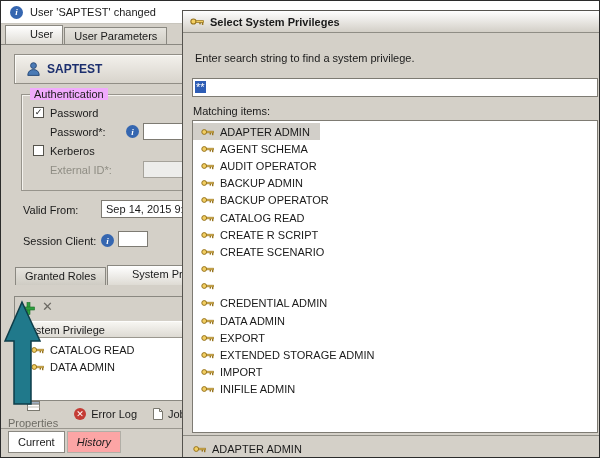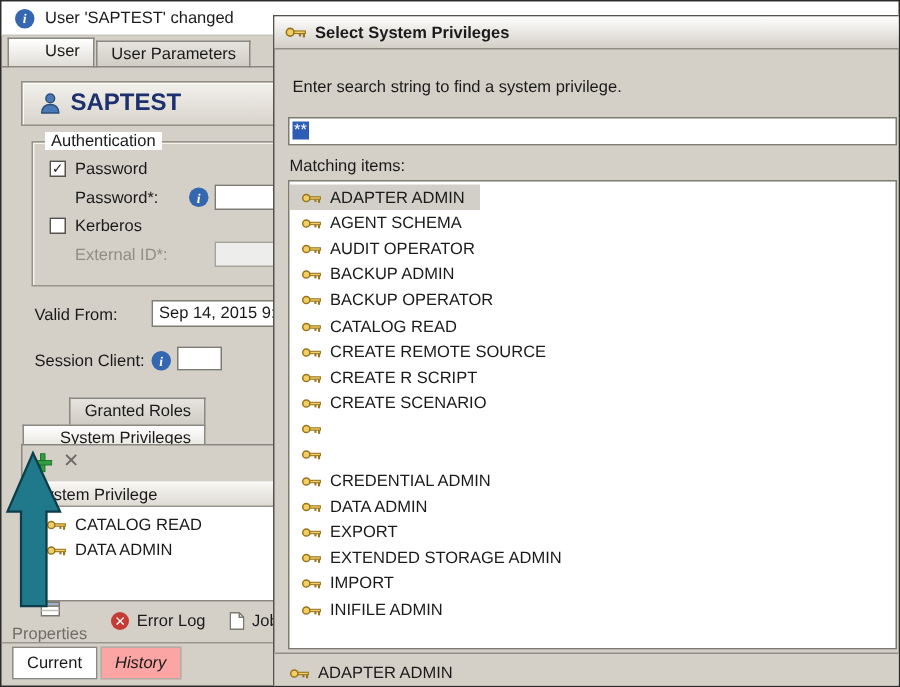--- a/index.html
+++ b/index.html
@@ -21,26 +21,26 @@
   .tab { height:18px; padding:2px 9px 0; background:linear-gradient(#e6e4de,#cfccc4);
     border:1px solid #8a8881; border-bottom:none; margin-right:1px; white-space:nowrap; }
   .tab.active { height:20px; background:linear-gradient(#ffffff,#dedbd4);padding-left:24px; }
   #hline-top { position:absolute; left:0; top:43px; width:598px; height:1px; background:#8a8881; }
   #tab-clip { width:9px; overflow:hidden; padding-left:4px; padding-right:0; }
 
   
   #user-header { position:absolute; left:13px; top:53px; width:290px; height:30px;
     background:linear-gradient(#f3f1ec,#d8d4cc); border:1px solid #918e86;
     box-shadow:inset 1px 1px 0 #fbfaf7; display:flex; align-items:center; gap:7px; padding-left:12px; }
-  #user-name { font-weight:bold; font-size:16px; color:#1c2f6e; }
+  #user-name { font-weight:bold; font-size:12px; color:#1c2f6e; }
 
   
   #auth-group { position:absolute; left:20px; top:93px; width:265px; height:97px;
     border:1px solid #97948c; box-shadow:inset 1px 1px 0 #f5f3ee; }
-  #auth-legend { position:absolute; left:8px; top:-7px; background:#ffffff; padding:0 4px; }
+  #auth-legend { position:absolute; left:8px; top:-7px; background:#f0abfc; padding:0 4px; }
   .checkbox { position:absolute; width:11px; height:11px; background:#fff; border:1px solid #55534c;
     display:flex; align-items:center; justify-content:center; font-size:9px; font-weight:bold; line-height:9px; }
   #cb-password { left:11px; top:12px; }
   #lbl-password-cb { position:absolute; left:28px; top:12px; }
   #lbl-password-field { position:absolute; left:28px; top:31px; }
   #info-password { position:absolute; left:104px; top:30px; }
   #input-password { position:absolute; left:121px; top:28px; width:150px; height:17px; background:#fff; border:1px solid #7e7b73; }
   #cb-kerberos { left:11px; top:50px; }
   #lbl-kerberos { position:absolute; left:28px; top:50px; }
   #lbl-external { position:absolute; left:28px; top:69px; color:#8f8d84; }
@@ -48,21 +48,21 @@
 
   
   #lbl-valid-from { position:absolute; left:22px; top:203px; }
   #input-valid-from { position:absolute; left:100px; top:199px; width:185px; height:18px; background:#fff;
     border:1px solid #7e7b73; padding:2px 4px; white-space:nowrap; overflow:hidden; }
   #lbl-session { position:absolute; left:22px; top:234px; }
   #info-session { position:absolute; left:100px; top:233px; }
   #input-session { position:absolute; left:117px; top:230px; width:30px; height:16px; background:#fff; border:1px solid #7e7b73; }
 
   
-  #tabs-priv { left:14px; top:264px;flex-direction:column; }
+  #tabs-priv { left:14px; top:264px; }
   #priv-content { position:absolute; left:13px; top:295px; width:300px; height:105px;
     border:1px solid #8a8881; background:#d4d0c8; }
   #btn-add { position:absolute; left:7px; top:5px; width:13px; height:13px; }
   #btn-remove { position:absolute; left:27px; top:3px; color:#6b6963; font-weight:bold; font-size:13px; line-height:14px; }
   #tbl-header { position:absolute; left:2px; top:24px; width:294px; height:17px;
     background:linear-gradient(#f7f6f2,#dddad3); border:1px solid #9a978f; border-top-color:#fdfdfc;
     border-left-color:#fdfdfc; padding:2px 5px; }
   #tbl-body { position:absolute; left:2px; top:41px; width:294px; height:62px; background:#fff; padding-top:3px; }
   .tbl-row { display:flex; align-items:center; gap:6px; height:17px; padding:0 8px 0 14px; width:fit-content; }
   .key-icon { display:inline-flex; flex:none; }
@@ -315,31 +315,20 @@
             <svg width="13" height="8" viewBox="0 0 13 8">
               <circle cx="3.2" cy="4" r="2.4" fill="#f3cf63" stroke="#97741e"></circle>
               <rect x="5.6" y="3.2" width="7" height="1.6" fill="#f3cf63" stroke="#97741e" stroke-width="0.7"></rect>
               <rect x="8.6" y="4.8" width="1.4" height="1.8" fill="#97741e"></rect>
               <rect x="11" y="4.8" width="1.4" height="2.4" fill="#97741e"></rect>
             </svg>
           </span>
           <span>CATALOG READ</span>
         </div>
 
-        <div class="dlg-row">
-          <span class="key-icon">
-            <svg width="13" height="8" viewBox="0 0 13 8">
-              <circle cx="3.2" cy="4" r="2.4" fill="#f3cf63" stroke="#97741e"></circle>
-              <rect x="5.6" y="3.2" width="7" height="1.6" fill="#f3cf63" stroke="#97741e" stroke-width="0.7"></rect>
-              <rect x="8.6" y="4.8" width="1.4" height="1.8" fill="#97741e"></rect>
-              <rect x="11" y="4.8" width="1.4" height="2.4" fill="#97741e"></rect>
-            </svg>
-          </span>
-          <span>CREATE REMOTE SOURCE</span>
-        </div>
 
         <div class="dlg-row">
           <span class="key-icon">
             <svg width="13" height="8" viewBox="0 0 13 8">
               <circle cx="3.2" cy="4" r="2.4" fill="#f3cf63" stroke="#97741e"></circle>
               <rect x="5.6" y="3.2" width="7" height="1.6" fill="#f3cf63" stroke="#97741e" stroke-width="0.7"></rect>
               <rect x="8.6" y="4.8" width="1.4" height="1.8" fill="#97741e"></rect>
               <rect x="11" y="4.8" width="1.4" height="2.4" fill="#97741e"></rect>
             </svg>
           </span>

